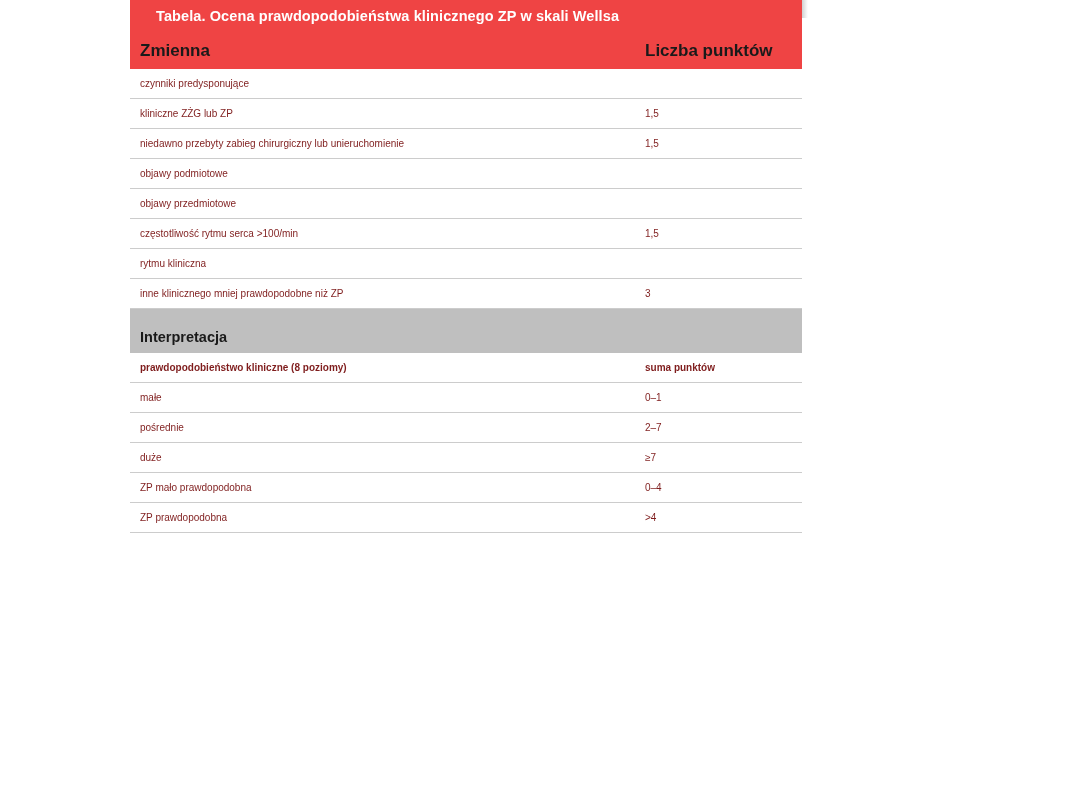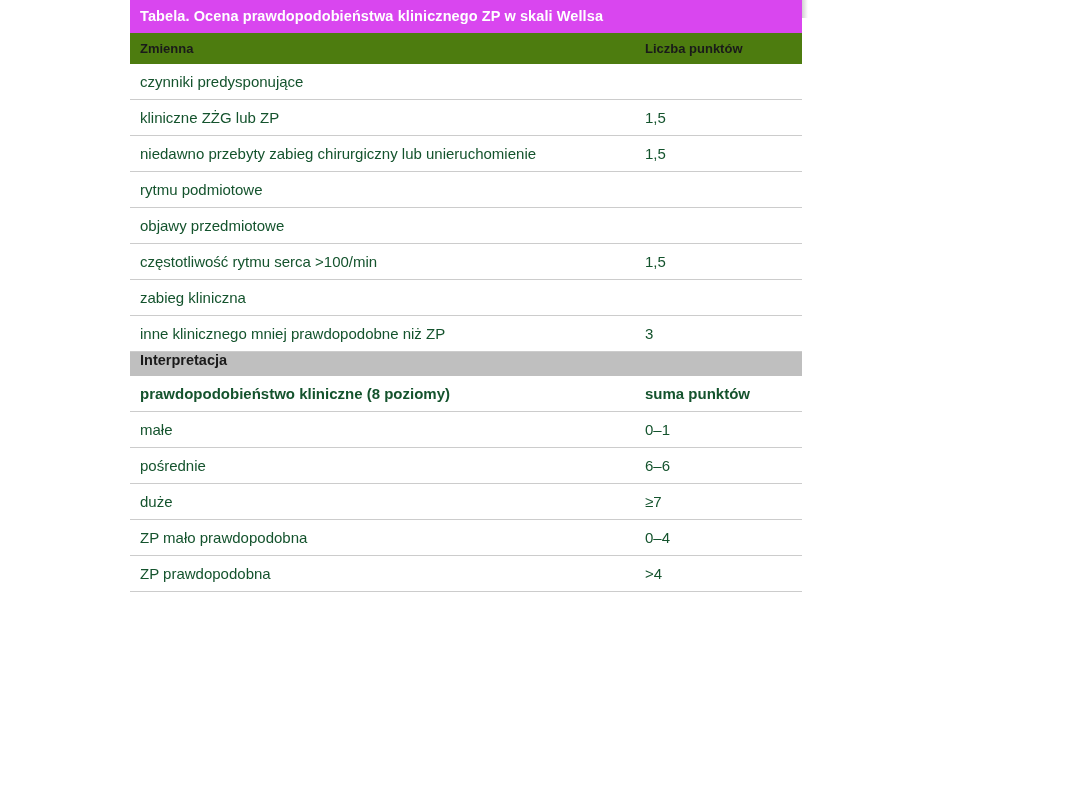--- a/index.html
+++ b/index.html
@@ -31,44 +31,44 @@
   }
   table.wells td, table.wells th {
     text-align: left;
     vertical-align: middle;
     padding: 0;
   }
   .col-var { width: 505px; }
   .col-pts { width: 167px; }
 
   tr.title-row td {
-    background: #d946ef;
+    background: #ef4444;
     color: #ffffff;
     font-weight: bold;
     font-size: 14.5px;
-    padding: 8px 10px 9px 10px;
+    padding: 8px 10px 9px 26px;
     letter-spacing: 0.1px;
   }
   tr.subhead-row td {
-    background: #4d7c0f;
+    background: #ef4444;
     color: #1a1a1a;
     font-weight: bold;
-    font-size: 13px;
+    font-size: 17px;
     padding: 8px 10px 8px 10px;
   }
   tr.section-row td {
     background: #bfbfbf;
     color: #1a1a1a;
     font-weight: bold;
     font-size: 14.5px;
-    padding: 0 10px 8px 10px;
+    padding: 20px 10px 8px 10px;
   }
   tr.data-row td {
-    font-size: 15px;
-    color: #14532d;
+    font-size: 10px;
+    color: #7f1d1d;
     padding: 9px 10px 9px 10px;
     border-bottom: 1px solid #cccccc;
     background: #ffffff;
   }
   tr.data-row.bold td {
     font-weight: bold;
   }
   .pts {
     color: #222222;
   }
@@ -107,33 +107,33 @@
         </tr>
         <tr class="data-row">
           <td>kliniczne ZŻG lub ZP</td>
           <td class="pts">1,5</td>
         </tr>
         <tr class="data-row">
           <td>niedawno przebyty zabieg chirurgiczny lub unieruchomienie</td>
           <td class="pts">1,5</td>
         </tr>
         <tr class="data-row">
-          <td>rytmu podmiotowe</td>
+          <td>objawy podmiotowe</td>
           <td class="pts"></td>
         </tr>
         <tr class="data-row">
           <td>objawy przedmiotowe</td>
           <td class="pts"></td>
         </tr>
         <tr class="data-row">
           <td>częstotliwość rytmu serca &gt;100/min</td>
           <td class="pts">1,5</td>
         </tr>
         <tr class="data-row">
-          <td>zabieg kliniczna</td>
+          <td>rytmu kliniczna</td>
           <td class="pts"></td>
         </tr>
         <tr class="data-row">
           <td>inne klinicznego mniej prawdopodobne niż ZP</td>
           <td class="pts">3</td>
         </tr>
 
         <tr class="section-row">
           <td colspan="2">Interpretacja</td>
         </tr>
@@ -141,21 +141,21 @@
         <tr class="data-row bold">
           <td>prawdopodobieństwo kliniczne (8 poziomy)</td>
           <td class="pts">suma punktów</td>
         </tr>
         <tr class="data-row">
           <td>małe</td>
           <td class="pts">0–1</td>
         </tr>
         <tr class="data-row">
           <td>pośrednie</td>
-          <td class="pts">6–6</td>
+          <td class="pts">2–7</td>
         </tr>
         <tr class="data-row">
           <td>duże</td>
           <td class="pts">≥7</td>
         </tr>
         <tr class="data-row">
           <td>ZP mało prawdopodobna</td>
           <td class="pts">0–4</td>
         </tr>
         <tr class="data-row">

